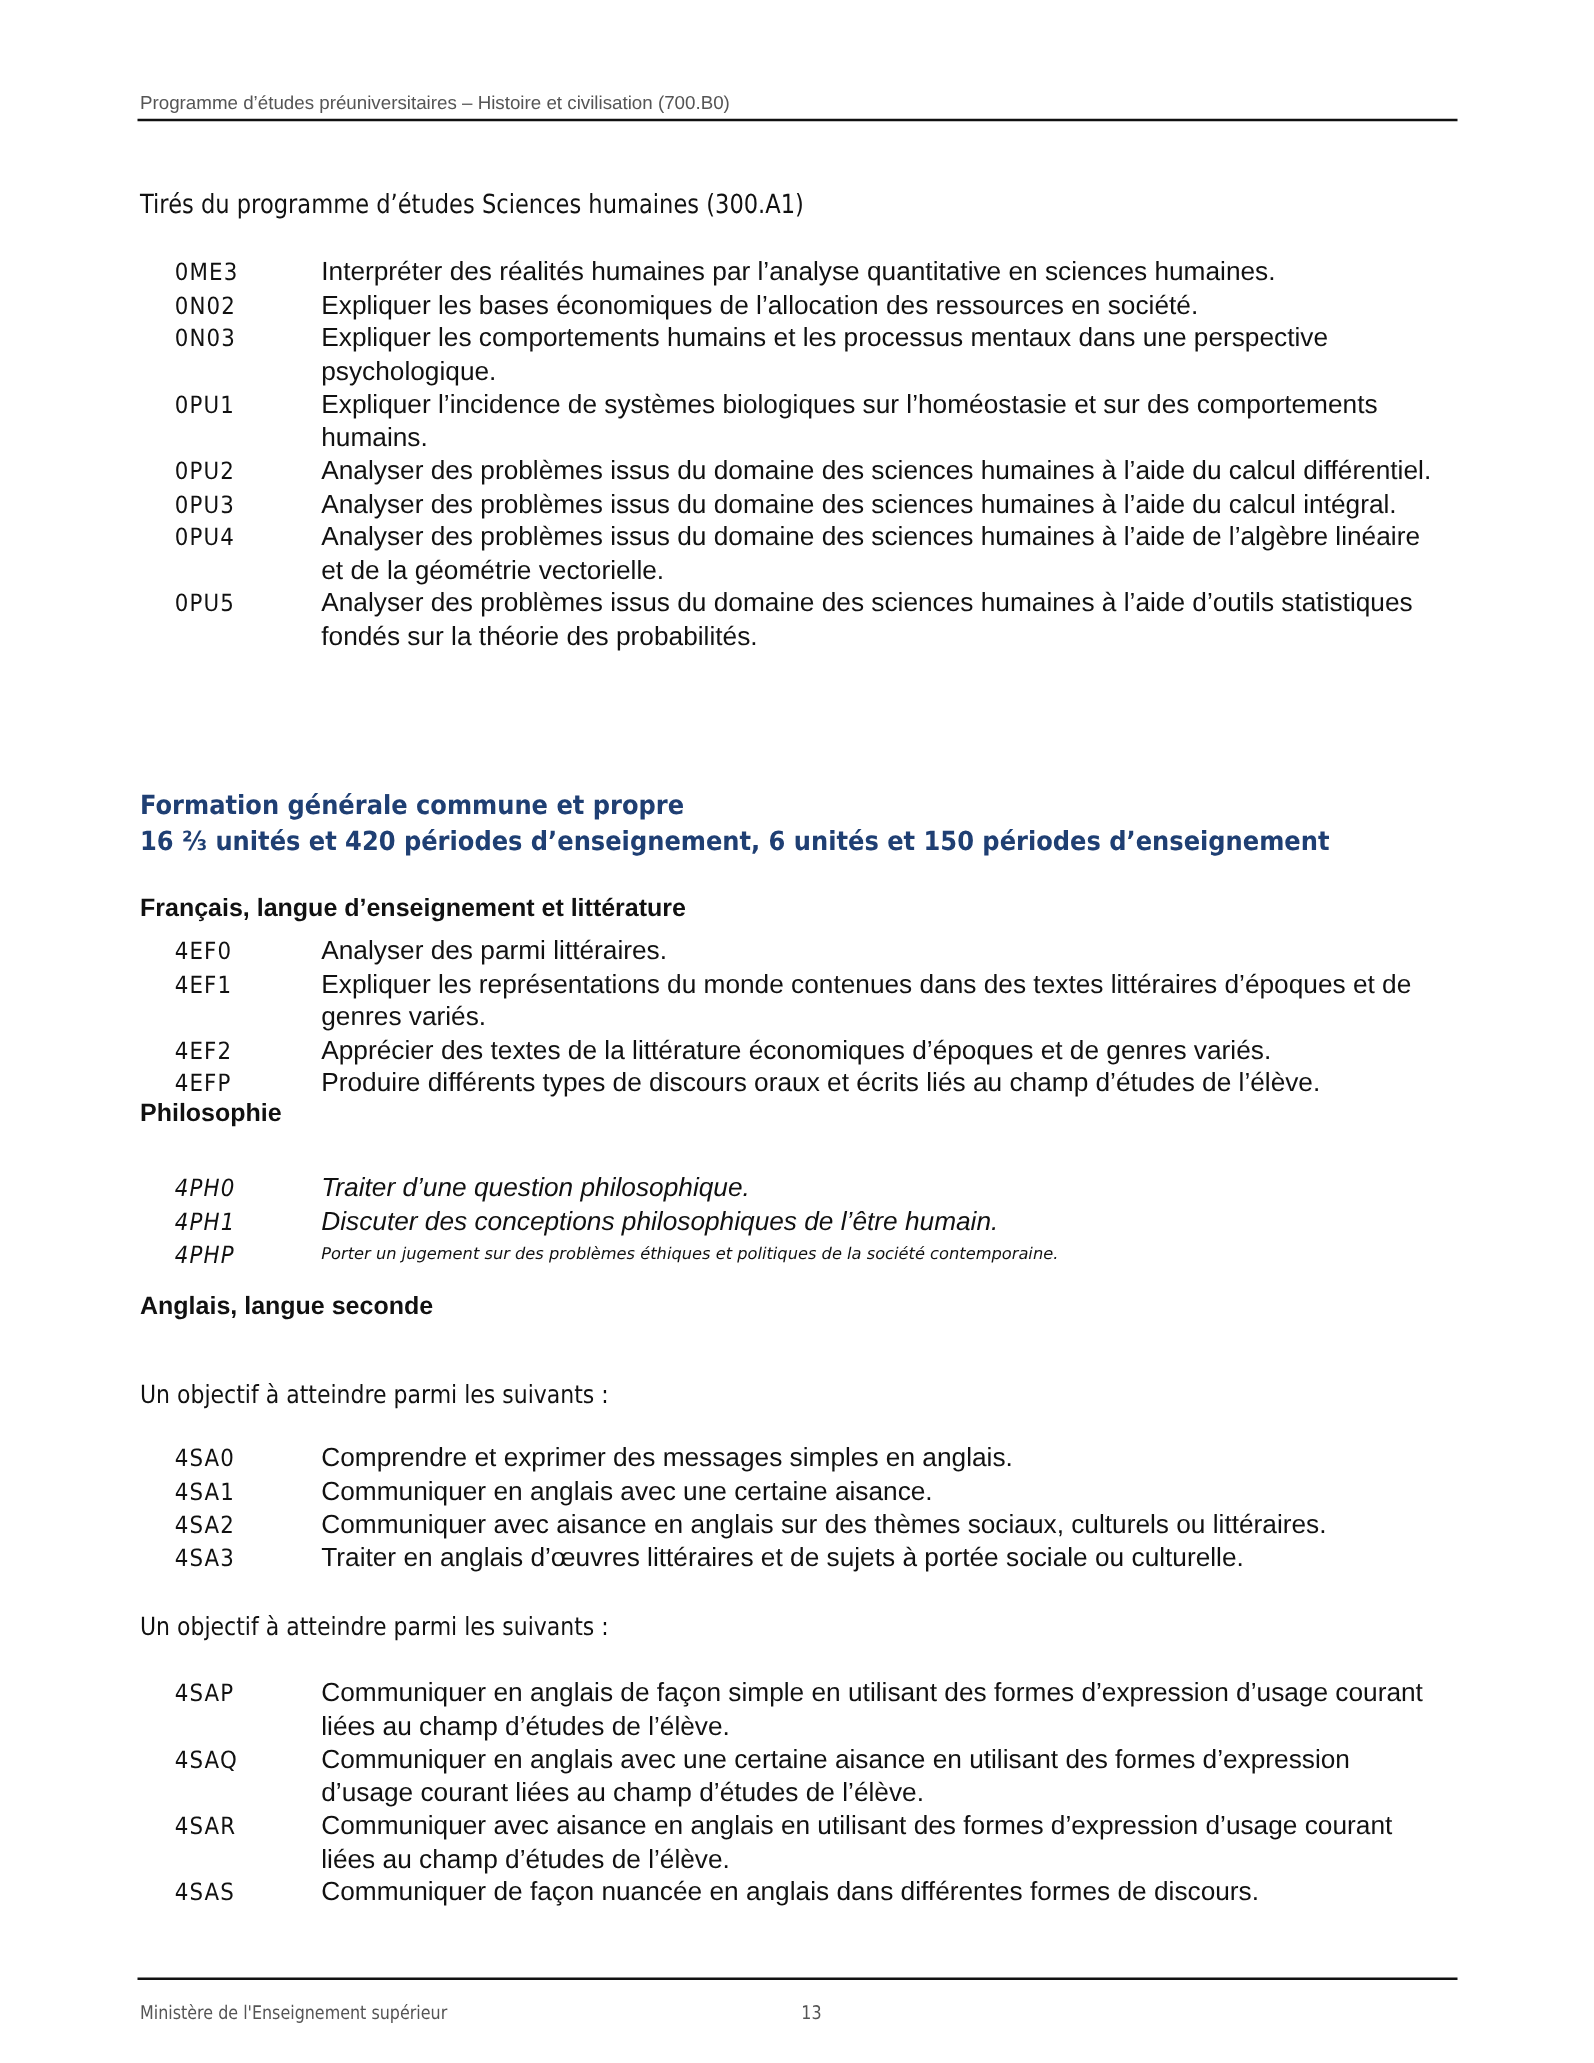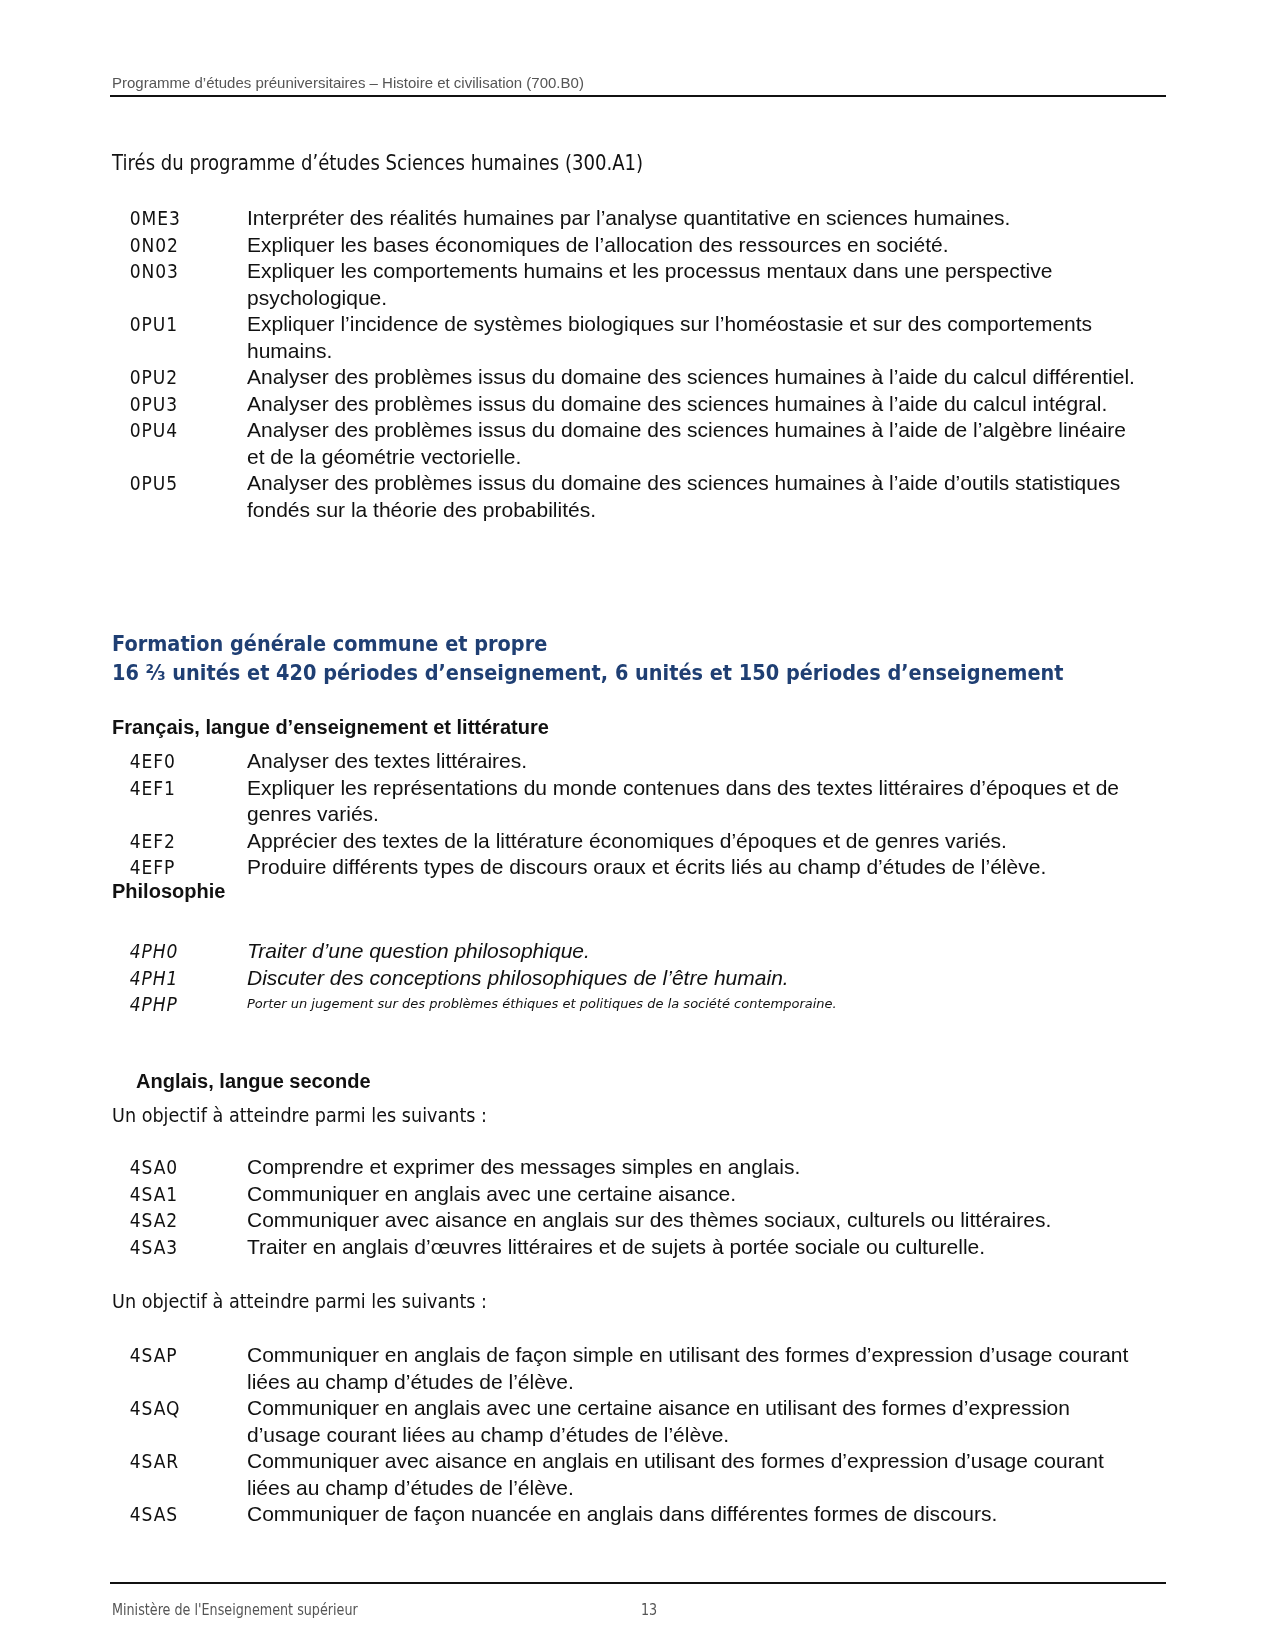--- a/index.html
+++ b/index.html
@@ -2,21 +2,21 @@
 <html><head>
 <meta charset="utf-8">
 <style>
   html, body { margin:0; padding:0; background:#ffffff; }
   body { width:1275px; height:1650px; position:relative; overflow:hidden;
          font-family:"Liberation Sans", sans-serif; color:#111; }
   .abs { position:absolute; }
   .running-header { left:112px; top:74px; font-size:15px; color:#555; white-space:nowrap;text-align:right; }
   .rule { left:110px; width:1056px; height:2px; background:#111; }
   .section-title { left:112px; top:151px; font-size:21px; color:#111; font-family:"DejaVu Sans", sans-serif; transform:scaleX(0.86); transform-origin:left top; white-space:nowrap; letter-spacing:0; }
-  .list { left:119px; width:1060px; }
+  .list { left:129px; width:1060px; }
   .row { display:flex; font-size:21px; line-height:26.5px; }
   .code { width:128px; padding-left:12px; box-sizing:border-box; flex:none; font-family:"DejaVu Sans", sans-serif; font-size:19px; letter-spacing:1px; transform:scaleX(0.9); transform-origin:left center; }
   .desc { flex:1; padding-right:30px; }
   .row.mid .code { align-self:center; }
   .blue-head { left:112px; font-family:"DejaVu Sans", sans-serif; font-weight:bold; color:#1f3f73; font-size:21px; transform:scaleX(0.92); transform-origin:left top; white-space:nowrap; }
   .sub-head { left:112px; font-weight:bold; font-size:20px; color:#111; white-space:nowrap; }
   .note { left:112px; font-size:20px; font-family:"DejaVu Sans", sans-serif; transform:scaleX(0.88); transform-origin:left top; white-space:nowrap; color:#111; }
   .footer-left { left:112px; top:1601px; font-size:15px; color:#555; font-family:"DejaVu Sans", sans-serif; transform:scaleX(0.85); transform-origin:left top; white-space:nowrap; }
   .footer-page { left:641px; top:1601px; font-size:15px; color:#555; font-family:"DejaVu Sans", sans-serif; transform:scaleX(0.85); transform-origin:left top; }
 </style>
@@ -63,21 +63,21 @@
     </div>
 </div>
 
 <div class="abs blue-head" style="top: 632px; color: rgb(31, 63, 115);">Formation générale commune et propre</div>
 <div class="abs blue-head" style="top: 661px; color: rgb(31, 63, 115);">16 ⅔ unités et 420 périodes d’enseignement, 6 unités et 150 périodes d’enseignement</div>
 
 <div class="abs sub-head" style="top:716px;">Français, langue d’enseignement et littérature</div>
 <div class="abs list" style="top:748px;">
   <div class="row">
       <span class="code">4EF0</span>
-      <span class="desc">Analyser des textes littéraires.</span>
+      <span class="desc">Analyser des parmi littéraires.</span>
     </div>
   <div class="row">
       <span class="code">4EF1</span>
       <span class="desc">Expliquer les représentations du monde contenues dans des textes littéraires d’époques et de genres variés.</span>
     </div>
   <div class="row">
       <span class="code">4EF2</span>
       <span class="desc">Apprécier des textes de la littérature économiques d’époques et de genres variés.</span>
     </div>
   <div class="row">
@@ -95,21 +95,21 @@
   <div class="row">
       <span class="code">4PH1</span>
       <span class="desc">Discuter des conceptions philosophiques de l’être humain.</span>
     </div>
   <div class="row mid">
       <span class="code">4PHP</span>
       <span class="desc" style="font-family:'DejaVu Sans',sans-serif;font-size:13px;">Porter un jugement sur des problèmes éthiques et politiques de la société contemporaine.</span>
     </div>
 </div>
 
-<div class="abs sub-head" style="top:1070px;margin-left:24px;">Anglais, langue seconde</div>
+<div class="abs sub-head" style="top:1034px;">Anglais, langue seconde</div>
 <div class="abs note" style="top:1103px;">Un objectif à atteindre parmi les suivants :</div>
 <div class="abs list" style="top:1154px;">
   <div class="row">
       <span class="code">4SA0</span>
       <span class="desc">Comprendre et exprimer des messages simples en anglais.</span>
     </div>
   <div class="row">
       <span class="code">4SA1</span>
       <span class="desc">Communiquer en anglais avec une certaine aisance.</span>
     </div>

